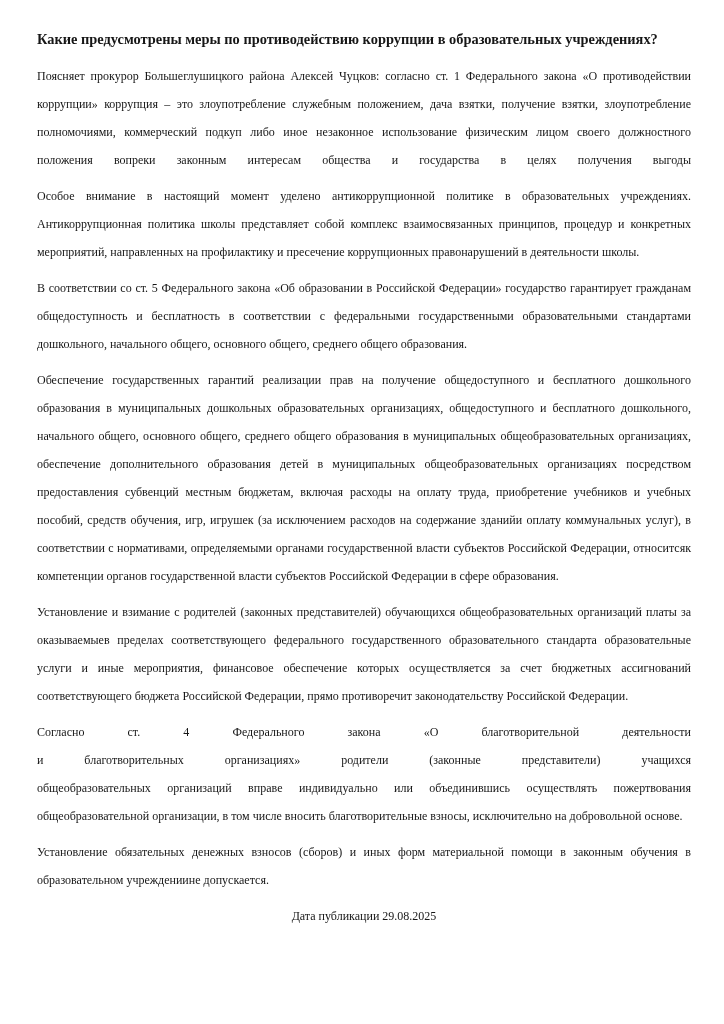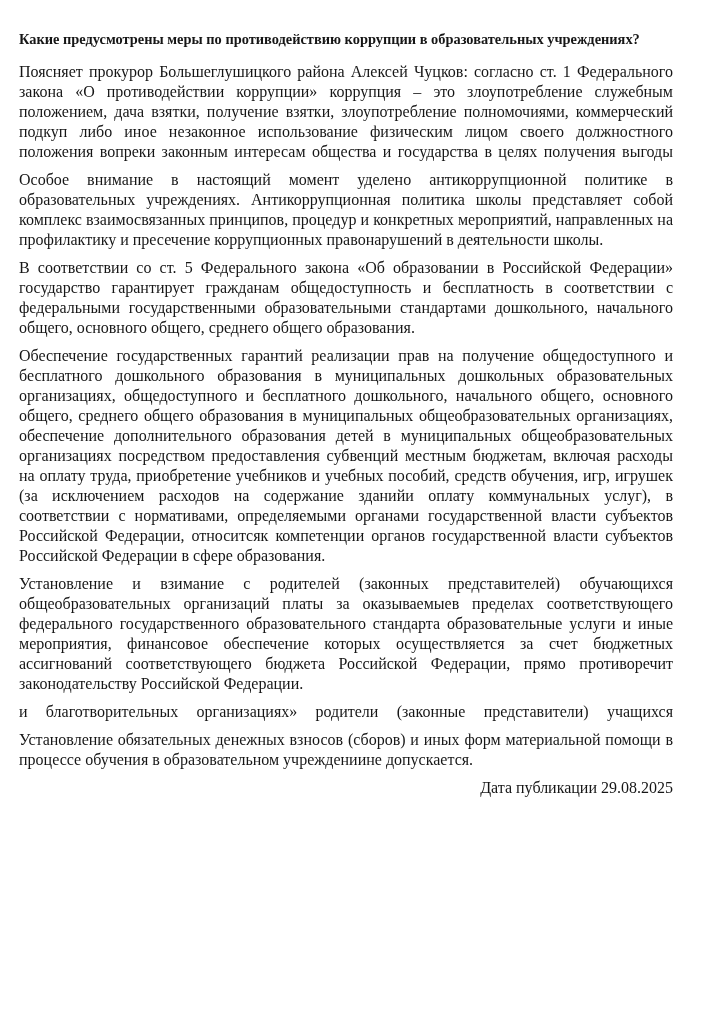--- a/index.html
+++ b/index.html
@@ -11,48 +11,48 @@
     height: 1024px;
     background: #ffffff;
     overflow: hidden;
     font-family: "Liberation Serif", "DejaVu Serif", serif;
     color: #161616;
   }
   .page {
     box-sizing: border-box;
     width: 724px;
     height: 816px;
-    padding: 30px 33px 0 19px;
+    padding: 30px 33px 0 37px;
     background: #ffffff;
   }
   .title {
     font-size: 14.4px;
     font-weight: bold;
     line-height: 19px;
     margin: 0 0 13px 0;
     text-align: justify;
   }
   .para {
-    font-size: 16px;
-    line-height: 20px;
+    font-size: 12px;
+    line-height: 28px;
     text-align: justify;
-    margin: 0 18px 8px 0;
+    margin: 0 0 8px 0;
   }
   .para.italic {
     font-style: italic;
   }
   .seg {
     display: block;
     text-align: justify;
   }
   .seg.stretch {
     text-align-last: justify;
   }
   .para.date {
-    text-align: right;
+    text-align: center;
   }
 </style>
 </head>
 <body>
 
 <div class="page">
 
   <h1 class="title">Какие предусмотрены меры по противодействию коррупции в образовательных учреждениях?</h1>
 
   <p class="para">
@@ -63,20 +63,22 @@
   <p class="para">Особое внимание в настоящий момент уделено антикоррупционной политике в образовательных учреждениях. Антикоррупционная политика школы представляет собой комплекс взаимосвязанных принципов, процедур и конкретных мероприятий, направленных на профилактику и пресечение коррупционных правонарушений в деятельности школы.</p>
 
 
   <p class="para">В соответствии со ст. 5 Федерального закона «Об образовании в Российской Федерации» государство гарантирует гражданам общедоступность и бесплатность в соответствии с федеральными государственными образовательными стандартами дошкольного, начального общего, основного общего, среднего общего образования.</p>
 
   <p class="para">Обеспечение государственных гарантий реализации прав на получение общедоступного и бесплатного дошкольного образования в муниципальных дошкольных образовательных организациях, общедоступного и бесплатного дошкольного, начального общего, основного общего, среднего общего образования в муниципальных общеобразовательных организациях, обеспечение дополнительного образования детей в муниципальных общеобразовательных организациях посредством предоставления субвенций местным бюджетам, включая расходы на оплату труда, приобретение учебников и учебных пособий, средств обучения, игр, игрушек (за исключением расходов на содержание зданийи оплату коммунальных услуг), в соответствии с нормативами, определяемыми органами государственной власти субъектов Российской Федерации, относитсяк компетенции органов государственной власти субъектов Российской Федерации в сфере образования.</p>
 
   <p class="para">Установление и взимание с родителей (законных представителей) обучающихся общеобразовательных организаций платы за оказываемыев пределах соответствующего федерального государственного образовательного стандарта образовательные услуги и иные мероприятия, финансовое обеспечение которых осуществляется за счет бюджетных ассигнований соответствующего бюджета Российской Федерации, прямо противоречит законодательству Российской Федерации.</p>
 
   <p class="para">
+    <span class="seg stretch">Согласно ст. 4 Федерального закона «О благотворительной деятельности</span>
     <span class="seg stretch">и благотворительных организациях» родители (законные представители) учащихся</span>
+    <span class="seg">общеобразовательных организаций вправе индивидуально или объединившись осуществлять пожертвования общеобразовательной организации, в том числе вносить благотворительные взносы, исключительно на добровольной основе.</span>
   </p>
 
-  <p class="para">Установление обязательных денежных взносов (сборов) и иных форм материальной помощи в процессе обучения в образовательном учреждениине допускается.</p>
+  <p class="para">Установление обязательных денежных взносов (сборов) и иных форм материальной помощи в законным обучения в образовательном учреждениине допускается.</p>
 
   <p class="para date">Дата публикации 29.08.2025</p>
 
 </div>
 
 </body></html>

